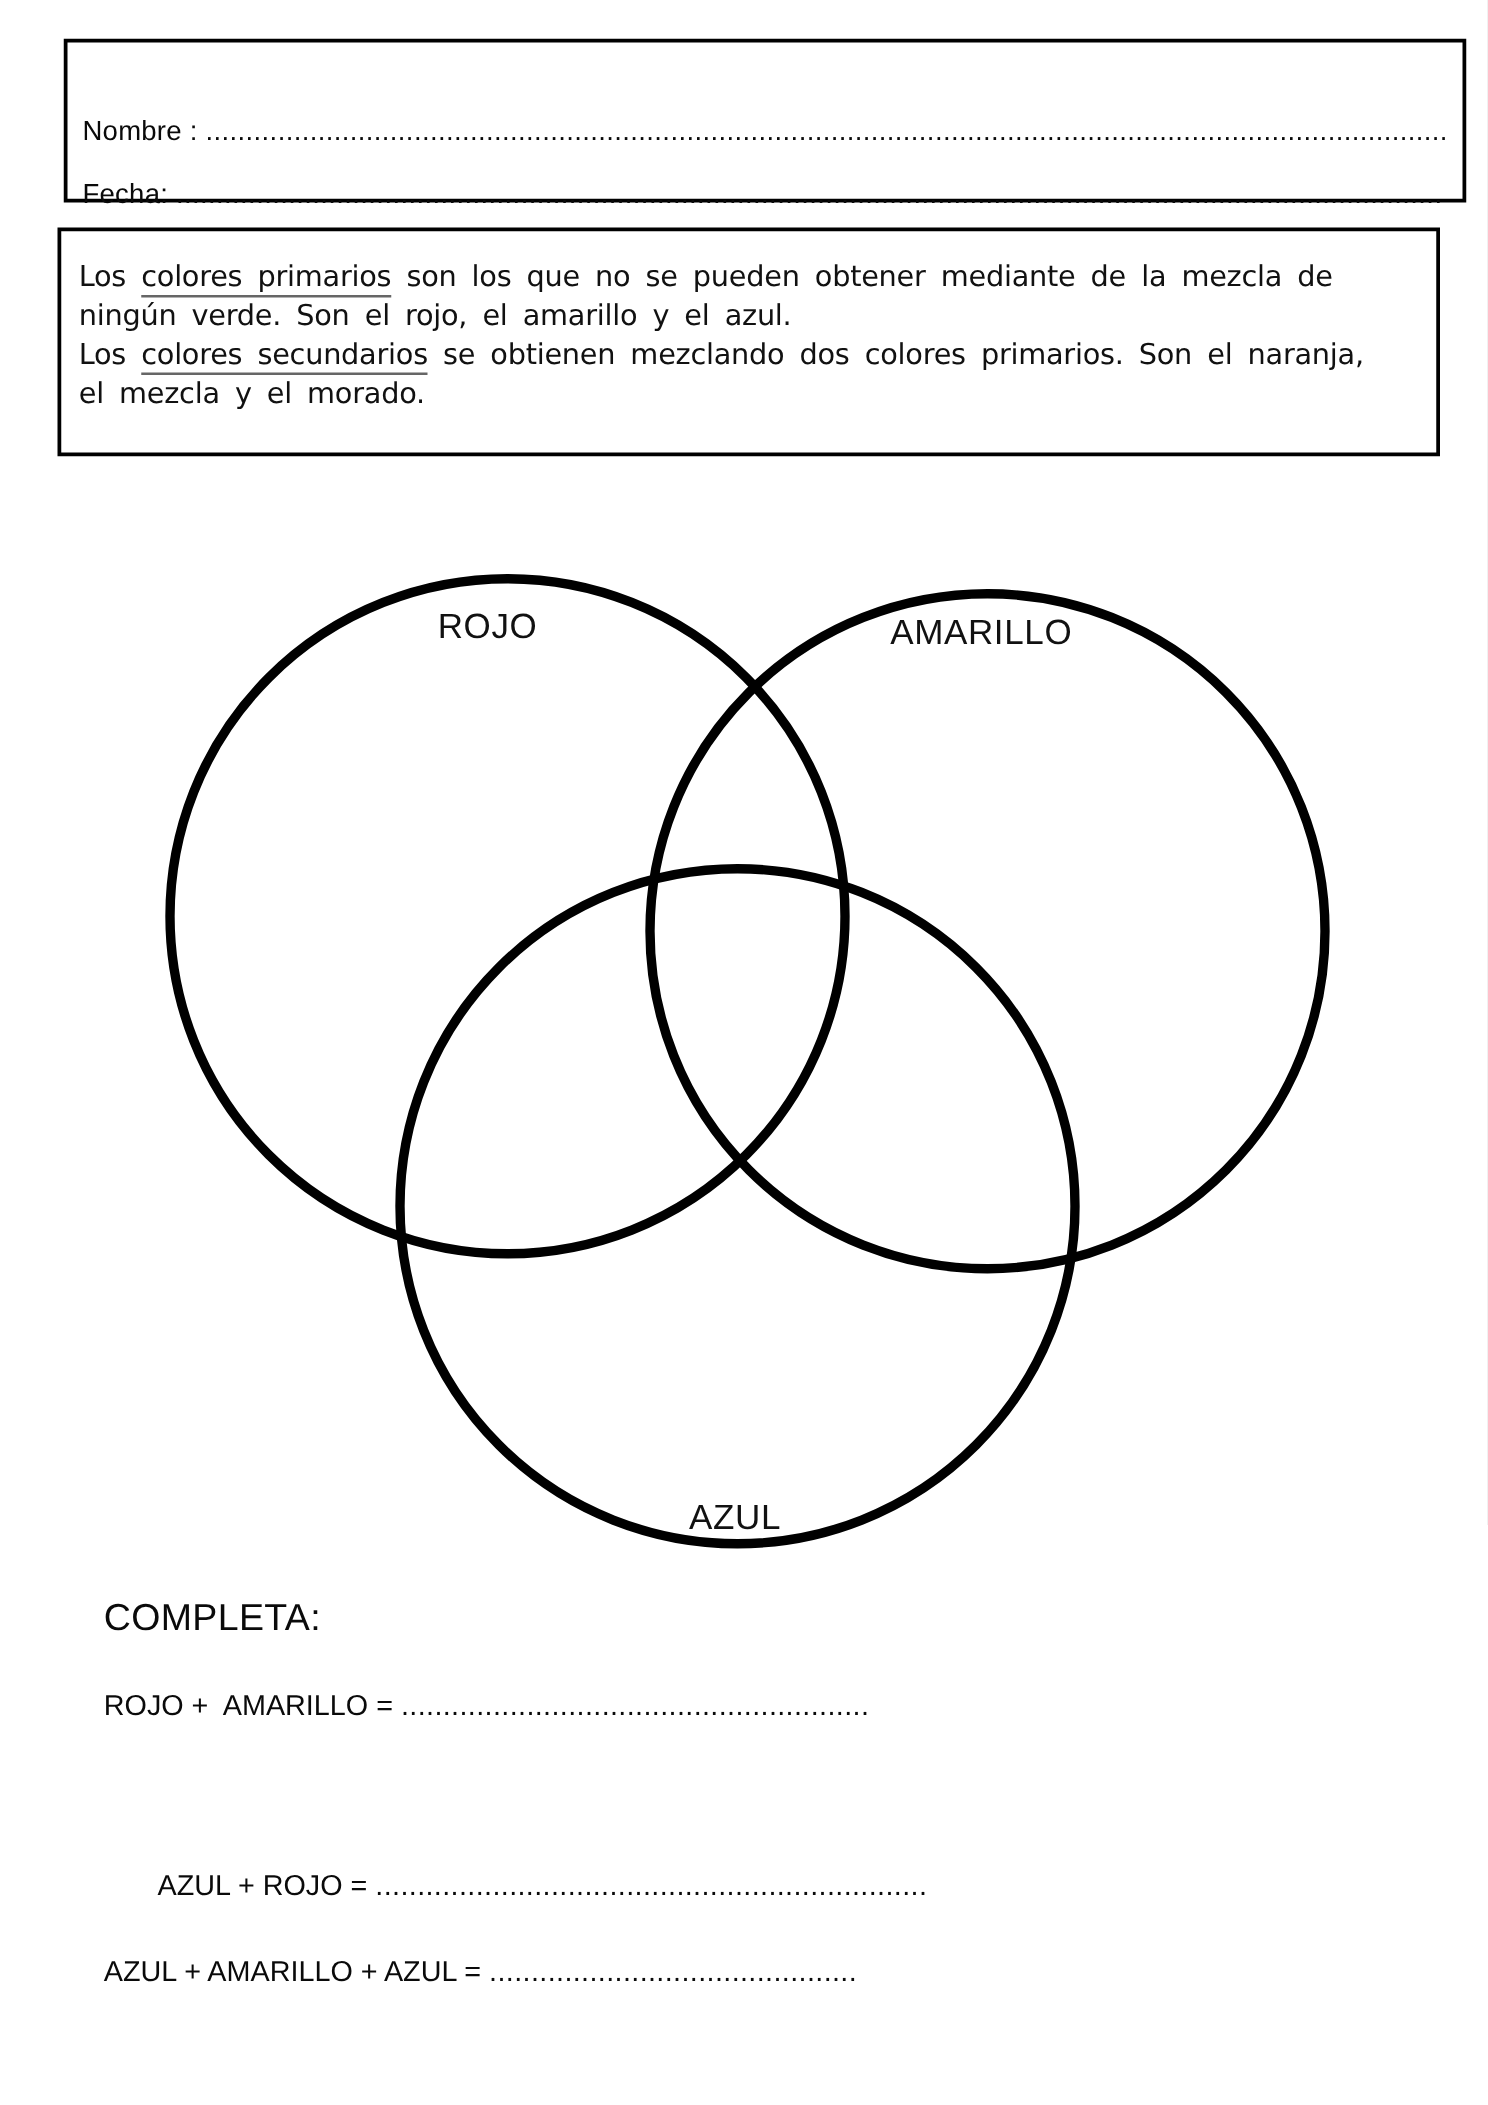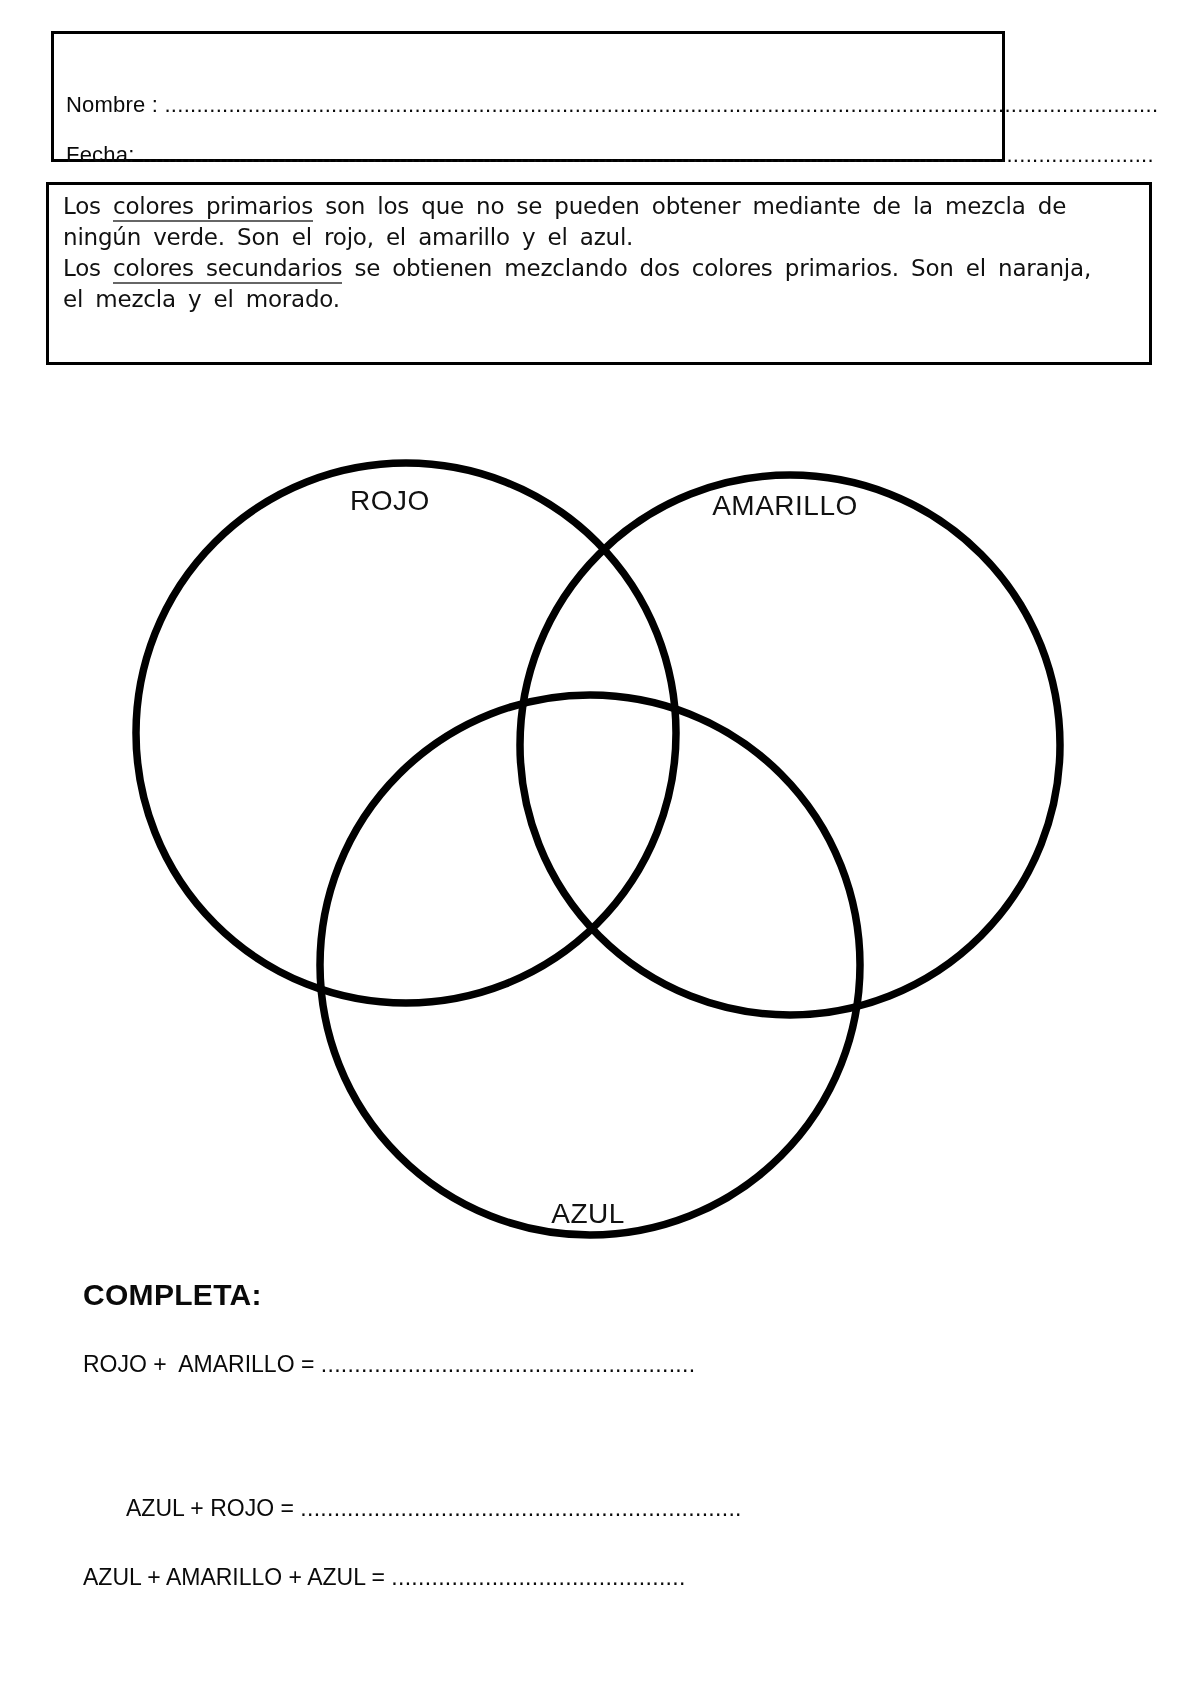--- a/index.html
+++ b/index.html
@@ -9,21 +9,21 @@
     margin:0 auto;
     background:#ffffff;
     font-family:"Liberation Sans", sans-serif;
     color:#0a0a0a;
     overflow:hidden;
   }
 
   
   .box1 {
     position:absolute; left:51px; top:31px;
-    width:954px; height:131px;
+    width:1122px; height:131px;
     border:3px solid #000;
     box-sizing:border-box;
   }
   .field-row {
     position:absolute; left:12px;
     font-size:22px; line-height:22px;
     white-space:pre;
     letter-spacing:0.2px;
   }
   .field-row.nombre { top:60px; }
@@ -33,21 +33,21 @@
   .box2 {
     position:absolute; left:46px; top:182px;
     width:1106px; height:183px;
     border:3px solid #000;
     box-sizing:border-box;
     font-family:"DejaVu Sans", sans-serif;
     font-size:23px;
     color:#111;
   }
   .box2 p { margin:0 14px 0 14px; word-spacing:5px; letter-spacing:-0.2px; }
-  .box2 p.p1 { margin-top:6px; }
+  .box2 p.p1 { margin-top:22px; }
   .box2 p.p2 { margin-top:0; }
   .box2 .ln { display:block; line-height:31px; }
   .u { border-bottom:2px solid #666; padding-bottom:1px; }
 
   
   .venn {
     position:absolute; left:0; top:0;
     width:1190px; height:1684px;
   }
   .venn circle { fill:none; stroke:#000; stroke-width:7.5; }
@@ -55,21 +55,21 @@
     font-family:"Liberation Sans", sans-serif;
     font-size:28px;
     fill:#111;
     letter-spacing:0.5px;
     text-anchor:middle;
   }
 
   
   .completa-title {
     position:absolute; left:83px; top:1280px;
-    font-size:30px; line-height:30px; font-weight:bold;
+    font-size:30px; line-height:30px; font-weight:normal;
     letter-spacing:0.3px;
   }
   .equation {
     position:absolute; left:83px;
     font-size:23px; line-height:29px;
     white-space:pre;
     display:flex;
   }
   .equation.e0 { top:1350px; }
   .equation.e1 { top:1422px; }

